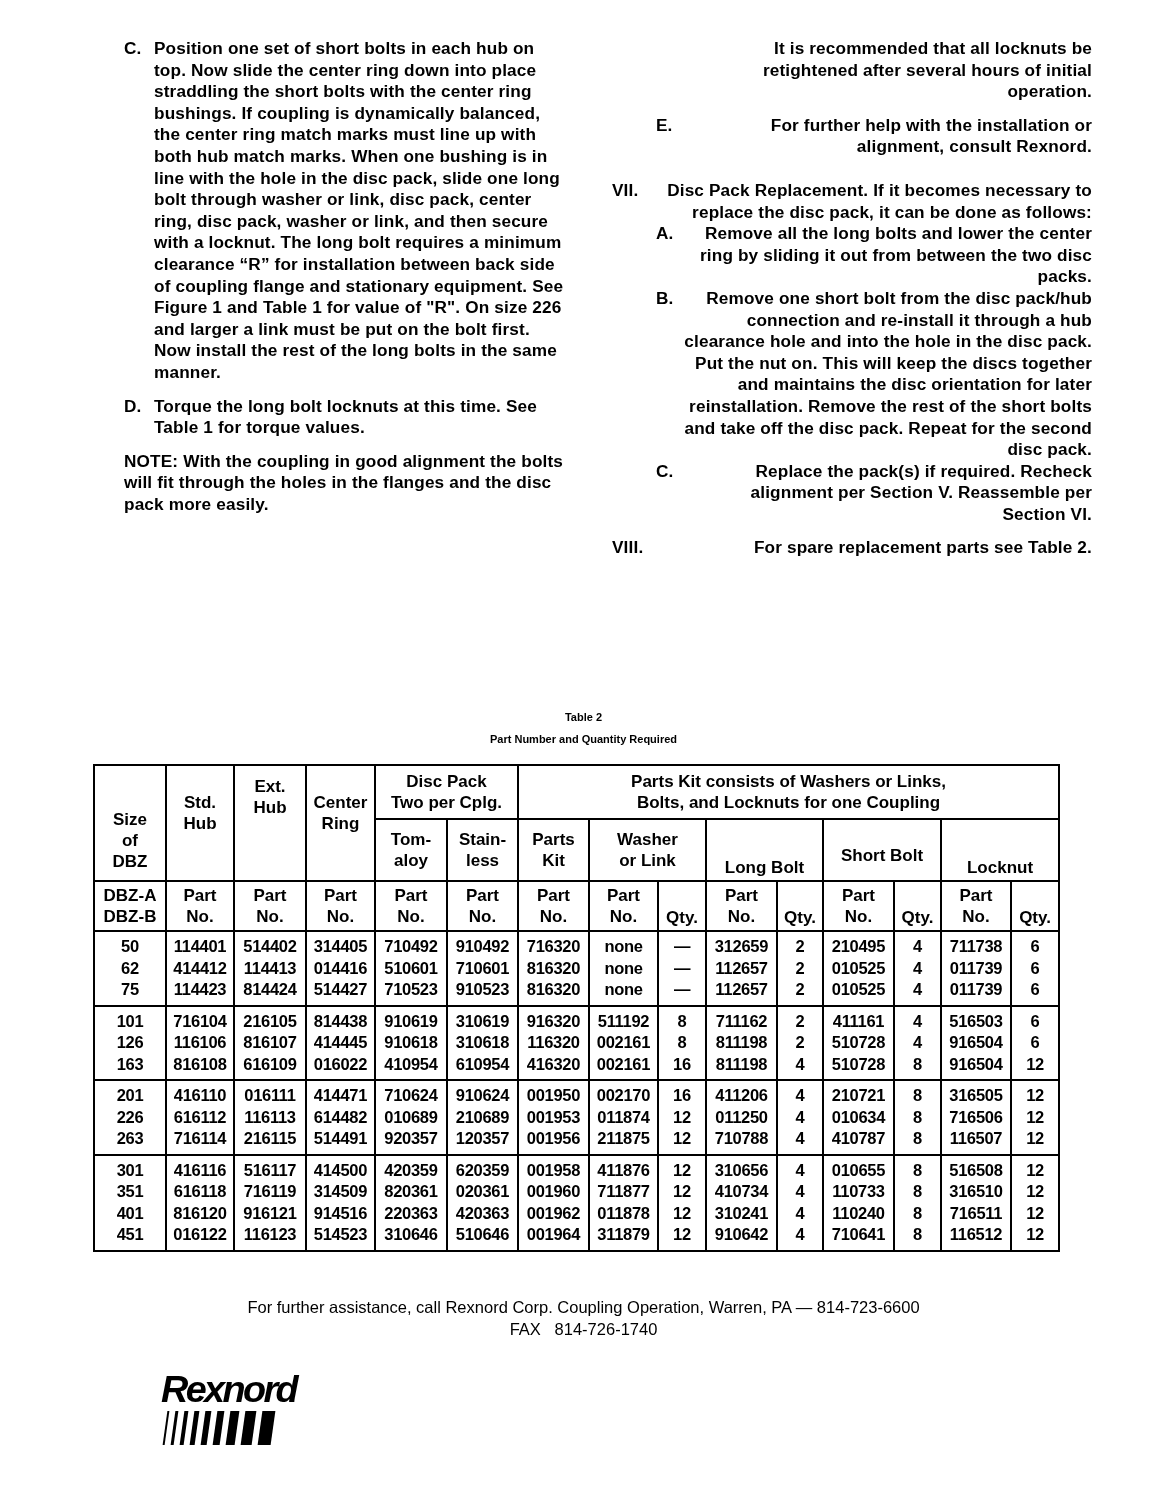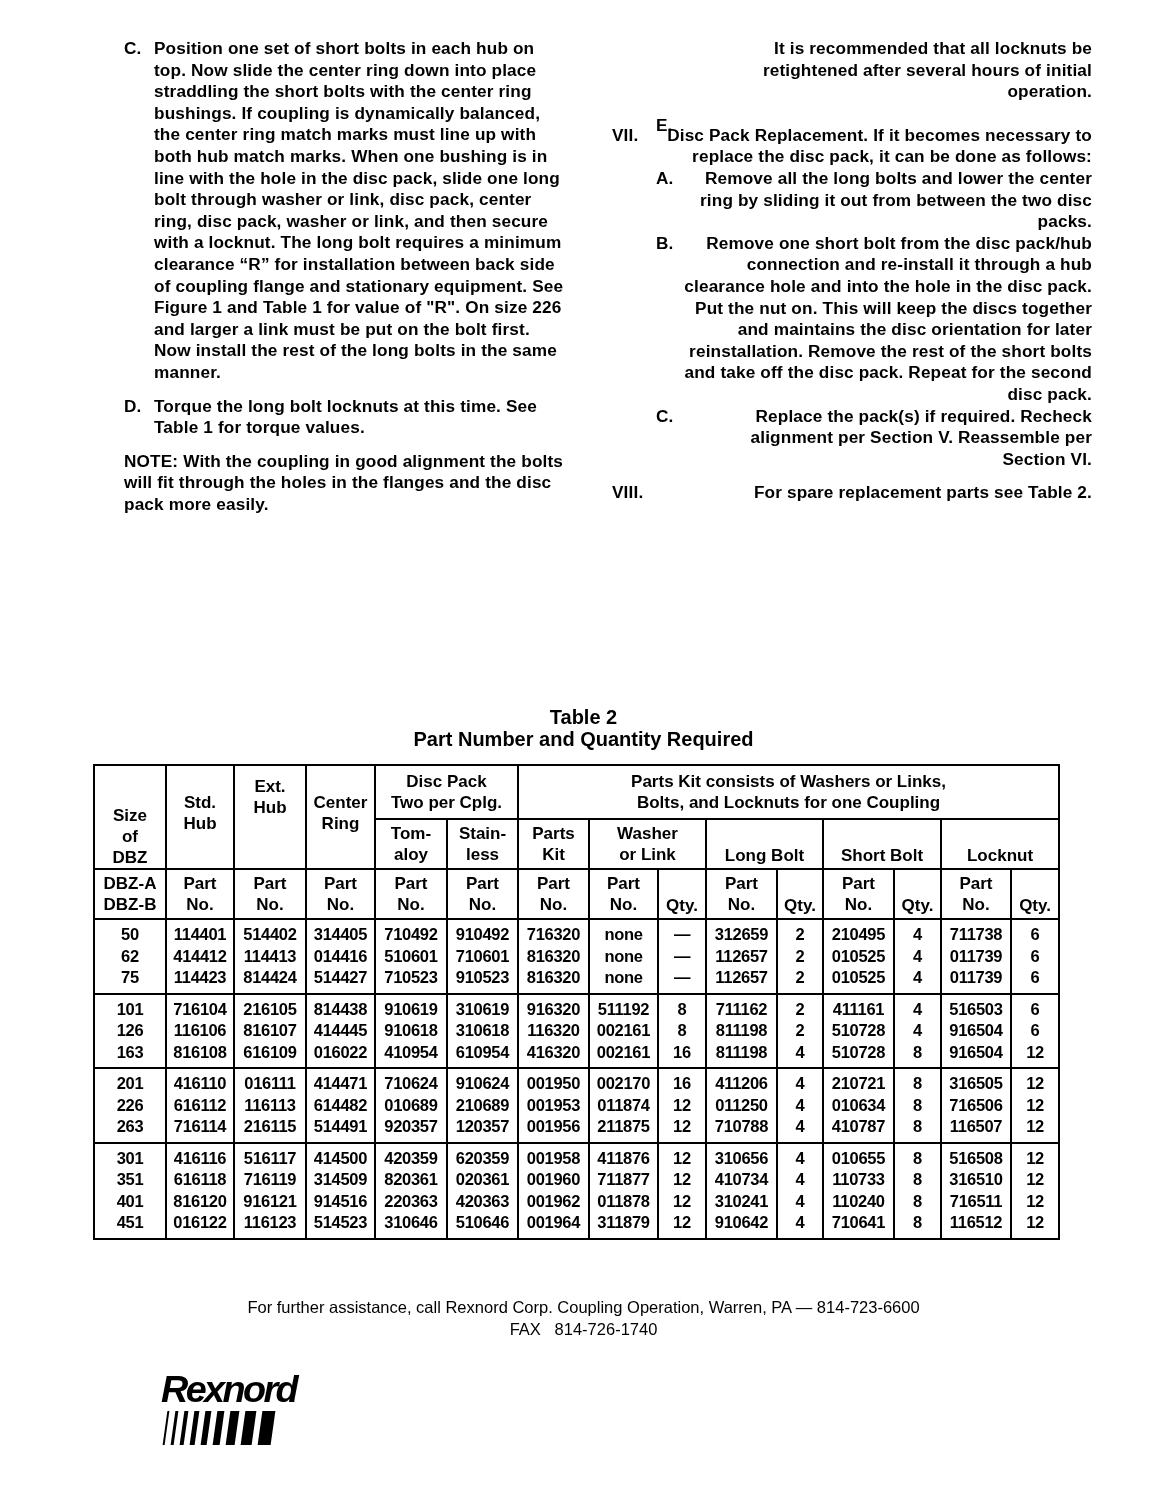--- a/index.html
+++ b/index.html
@@ -15,21 +15,21 @@
   .item .lbl { position: absolute; left: 0; top: 0; }
   .p { margin: 0 0 12px 0; }
   .roman { position: relative; padding-left: 44px; }
   .roman .rlbl { position: absolute; left: 0; top: 0; }
   .sub { position: relative; padding-left: 28px; }
   .sub .lbl { position: absolute; left: 0; top: 0; }
   .strong { font-weight: 900; margin-top: 23px; }
 
   .table-title {
     position: absolute; left: 0; width: 1167px; top: 706px;
-    text-align: center; font-size: 20px; line-height: 22px; font-weight: 900;
+    text-align: center; font-size: 11px; line-height: 22px; font-weight: 900;
   }
 
   table.parts {
     position: absolute; left: 93px; top: 764px; width: 966px;
     border-collapse: collapse; table-layout: fixed;
     font-size: 17px; line-height: 21px;
   }
   table.parts td, table.parts th {
     border: 2px solid #000; padding: 0; text-align: center; vertical-align: middle; font-weight: bold;
   }
@@ -68,20 +68,21 @@
   <div class="p">
     <span class="strong">NOTE:</span>
     <span>With the coupling in good alignment the bolts will fit through the holes in the flanges and the disc pack more easily.</span>
   </div>
 </div>
 
 <div class="col right-col">
   <div class="p" style="padding-left:72px">It is recommended that all locknuts be retightened after several hours of initial operation.</div>
   <div class="item p" style="margin-left:44px; margin-bottom:22px">
     <span class="lbl">E.</span>
+    <span>For further help with the installation or alignment, consult Rexnord.</span>
   </div>
   <div class="roman p">
     <span class="rlbl">VII.</span>
     <div>
       <span class="strong">Disc Pack Replacement.</span>
       <span>If it becomes necessary to replace the disc pack, it can be done as follows:</span>
     </div>
     <div class="sub">
       <span class="lbl">A.</span>
       <span>Remove all the long bolts and lower the center ring by sliding it out from between the two disc packs.</span>
@@ -119,21 +120,21 @@
     <col style="width:48px">
       <col style="width:71px">
       <col style="width:46px">
       <col style="width:71px">
     <col style="width:47px">
       <col style="width:70px">
       <col style="width:48px">
   </colgroup>
   <thead>
     <tr class="hdr-top">
-      <th rowspan="2" style="vertical-align:bottom; padding-bottom:0">
+      <th rowspan="2" style="vertical-align:bottom; padding-bottom:8px">
         <div>Size</div>
         <div>of</div>
         <div>DBZ</div>
       </th>
       <th rowspan="2" style="vertical-align:top; padding-top:26px">
         <div>Std.</div>
           <div>Hub</div>
       </th>
       <th rowspan="2" style="vertical-align:top; padding-top:10px">
         <div>Ext.</div>
@@ -163,21 +164,21 @@
         </th>
       <th>
           <div>Parts</div>
           <div>Kit</div>
         </th>
       <th colspan="2">
           <div>Washer</div>
           <div>or Link</div>
         </th>
       <th colspan="2" style="vertical-align:bottom; padding-bottom:2px">Long Bolt</th>
-      <th colspan="2" style="vertical-align:bottom; padding-bottom:2px">Short Bolt</th>
+      <th colspan="2" style="vertical-align:bottom; padding-bottom:14px">Short Bolt</th>
       <th colspan="2" style="vertical-align:bottom; padding-bottom:2px">Locknut</th>
     </tr>
     <tr class="hdr-bot">
       <th style="border-top:2px solid #000">
         <div>DBZ-A</div>
           <div>DBZ-B</div>
       </th>
       <th>
           <div>Part</div>
           <div>No.</div>

